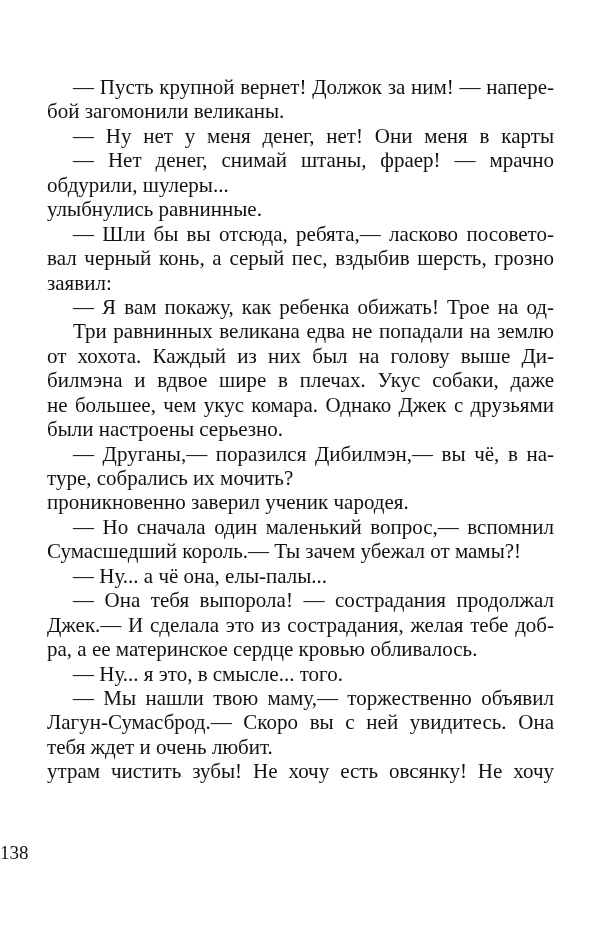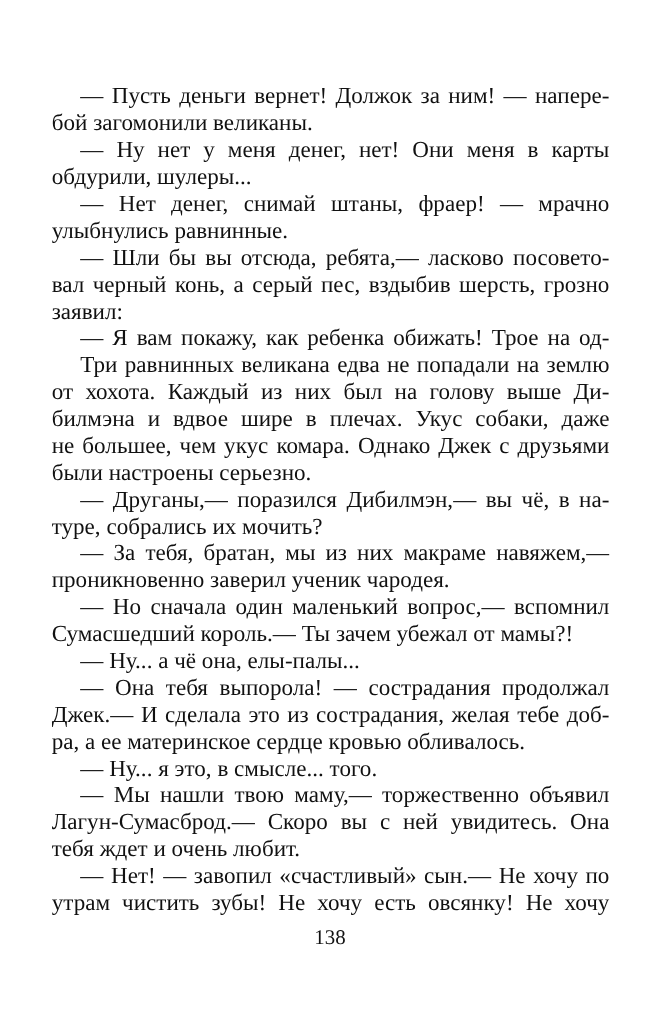--- a/index.html
+++ b/index.html
@@ -43,56 +43,53 @@
       padding-left: 26px;
     }
     .line.last {
       text-align-last: left;
     }
     .page-number {
       position: absolute;
       left: 0;
       width: 600px;
       top: 842px;
-      text-align: center;
       font-size: 19px;
       line-height: 22px;
     }
   </style>
 </head>
 <body>
 
 <div class="page">
   <div class="text-block" id="text-block">
-      <span class="line first">— Пусть деньги вернет! Должок за ним! — напере-</span>
+      <span class="line first">— Пусть крупной вернет! Должок за ним! — напере-</span>
       <span class="line last">бой загомонили великаны.</span>
       <span class="line first">— Ну нет у меня денег, нет! Они меня в карты</span>
+      <span class="line first">— Нет денег, снимай штаны, фраер! — мрачно</span>
       <span class="line last">обдурили, шулеры...</span>
-      <span class="line first">— Нет денег, снимай штаны, фраер! — мрачно</span>
       <span class="line last">улыбнулись равнинные.</span>
       <span class="line first">— Шли бы вы отсюда, ребята,— ласково посовето-</span>
       <span class="line">вал черный конь, а серый пес, вздыбив шерсть, грозно</span>
       <span class="line last">заявил:</span>
       <span class="line first">— Я вам покажу, как ребенка обижать! Трое на од-</span>
       <span class="line first">Три равнинных великана едва не попадали на землю</span>
       <span class="line">от хохота. Каждый из них был на голову выше Ди-</span>
       <span class="line">билмэна и вдвое шире в плечах. Укус собаки, даже</span>
       <span class="line">не большее, чем укус комара. Однако Джек с друзьями</span>
       <span class="line last">были настроены серьезно.</span>
       <span class="line first">— Друганы,— поразился Дибилмэн,— вы чё, в на-</span>
       <span class="line last">туре, собрались их мочить?</span>
-      <span class="line first">— За тебя, братан, мы из них макраме навяжем,—</span>
       <span class="line last">проникновенно заверил ученик чародея.</span>
       <span class="line first">— Но сначала один маленький вопрос,— вспомнил</span>
       <span class="line last">Сумасшедший король.— Ты зачем убежал от мамы?!</span>
       <span class="line first last">— Ну... а чё она, елы-палы...</span>
       <span class="line first">— Она тебя выпорола! — сострадания продолжал</span>
       <span class="line">Джек.— И сделала это из сострадания, желая тебе доб-</span>
       <span class="line last">ра, а ее материнское сердце кровью обливалось.</span>
       <span class="line first last">— Ну... я это, в смысле... того.</span>
       <span class="line first">— Мы нашли твою маму,— торжественно объявил</span>
       <span class="line">Лагун-Сумасброд.— Скоро вы с ней увидитесь. Она</span>
       <span class="line last">тебя ждет и очень любит.</span>
-      <span class="line first">— Нет! — завопил «счастливый» сын.— Не хочу по</span>
       <span class="line">утрам чистить зубы! Не хочу есть овсянку! Не хочу</span>
     </div>
   <div class="page-number">138</div>
 </div>
 
 </body></html>

